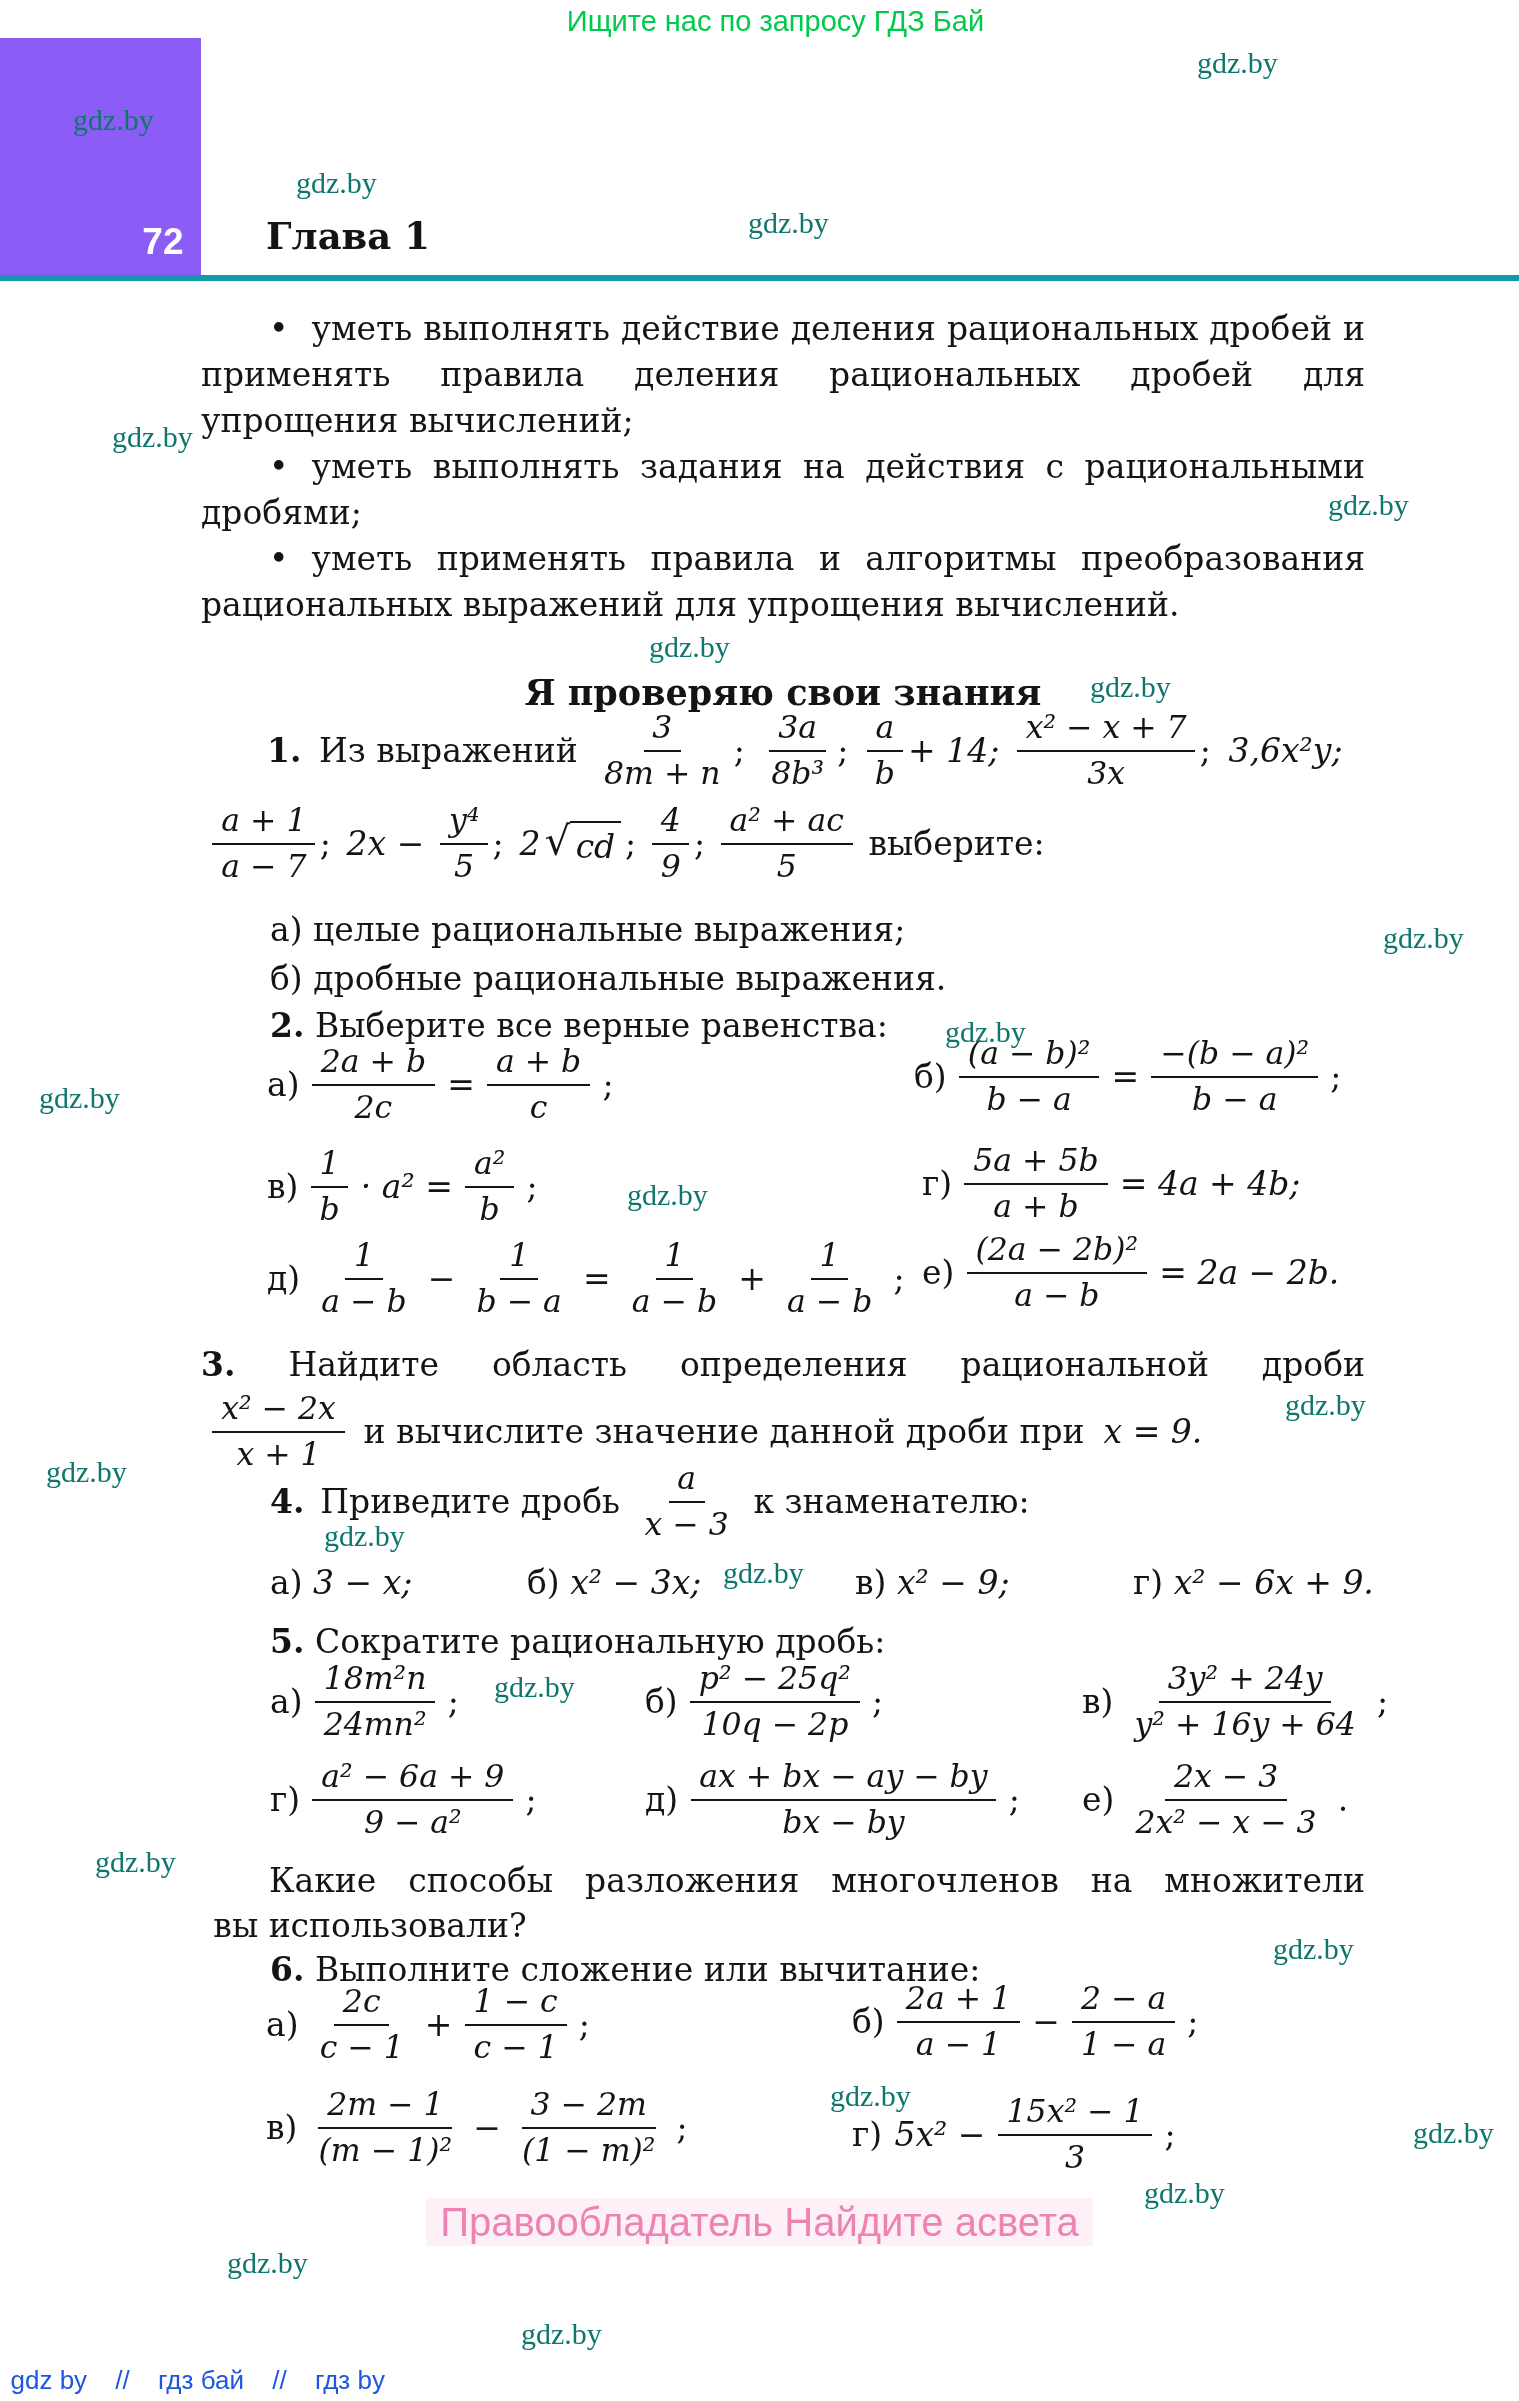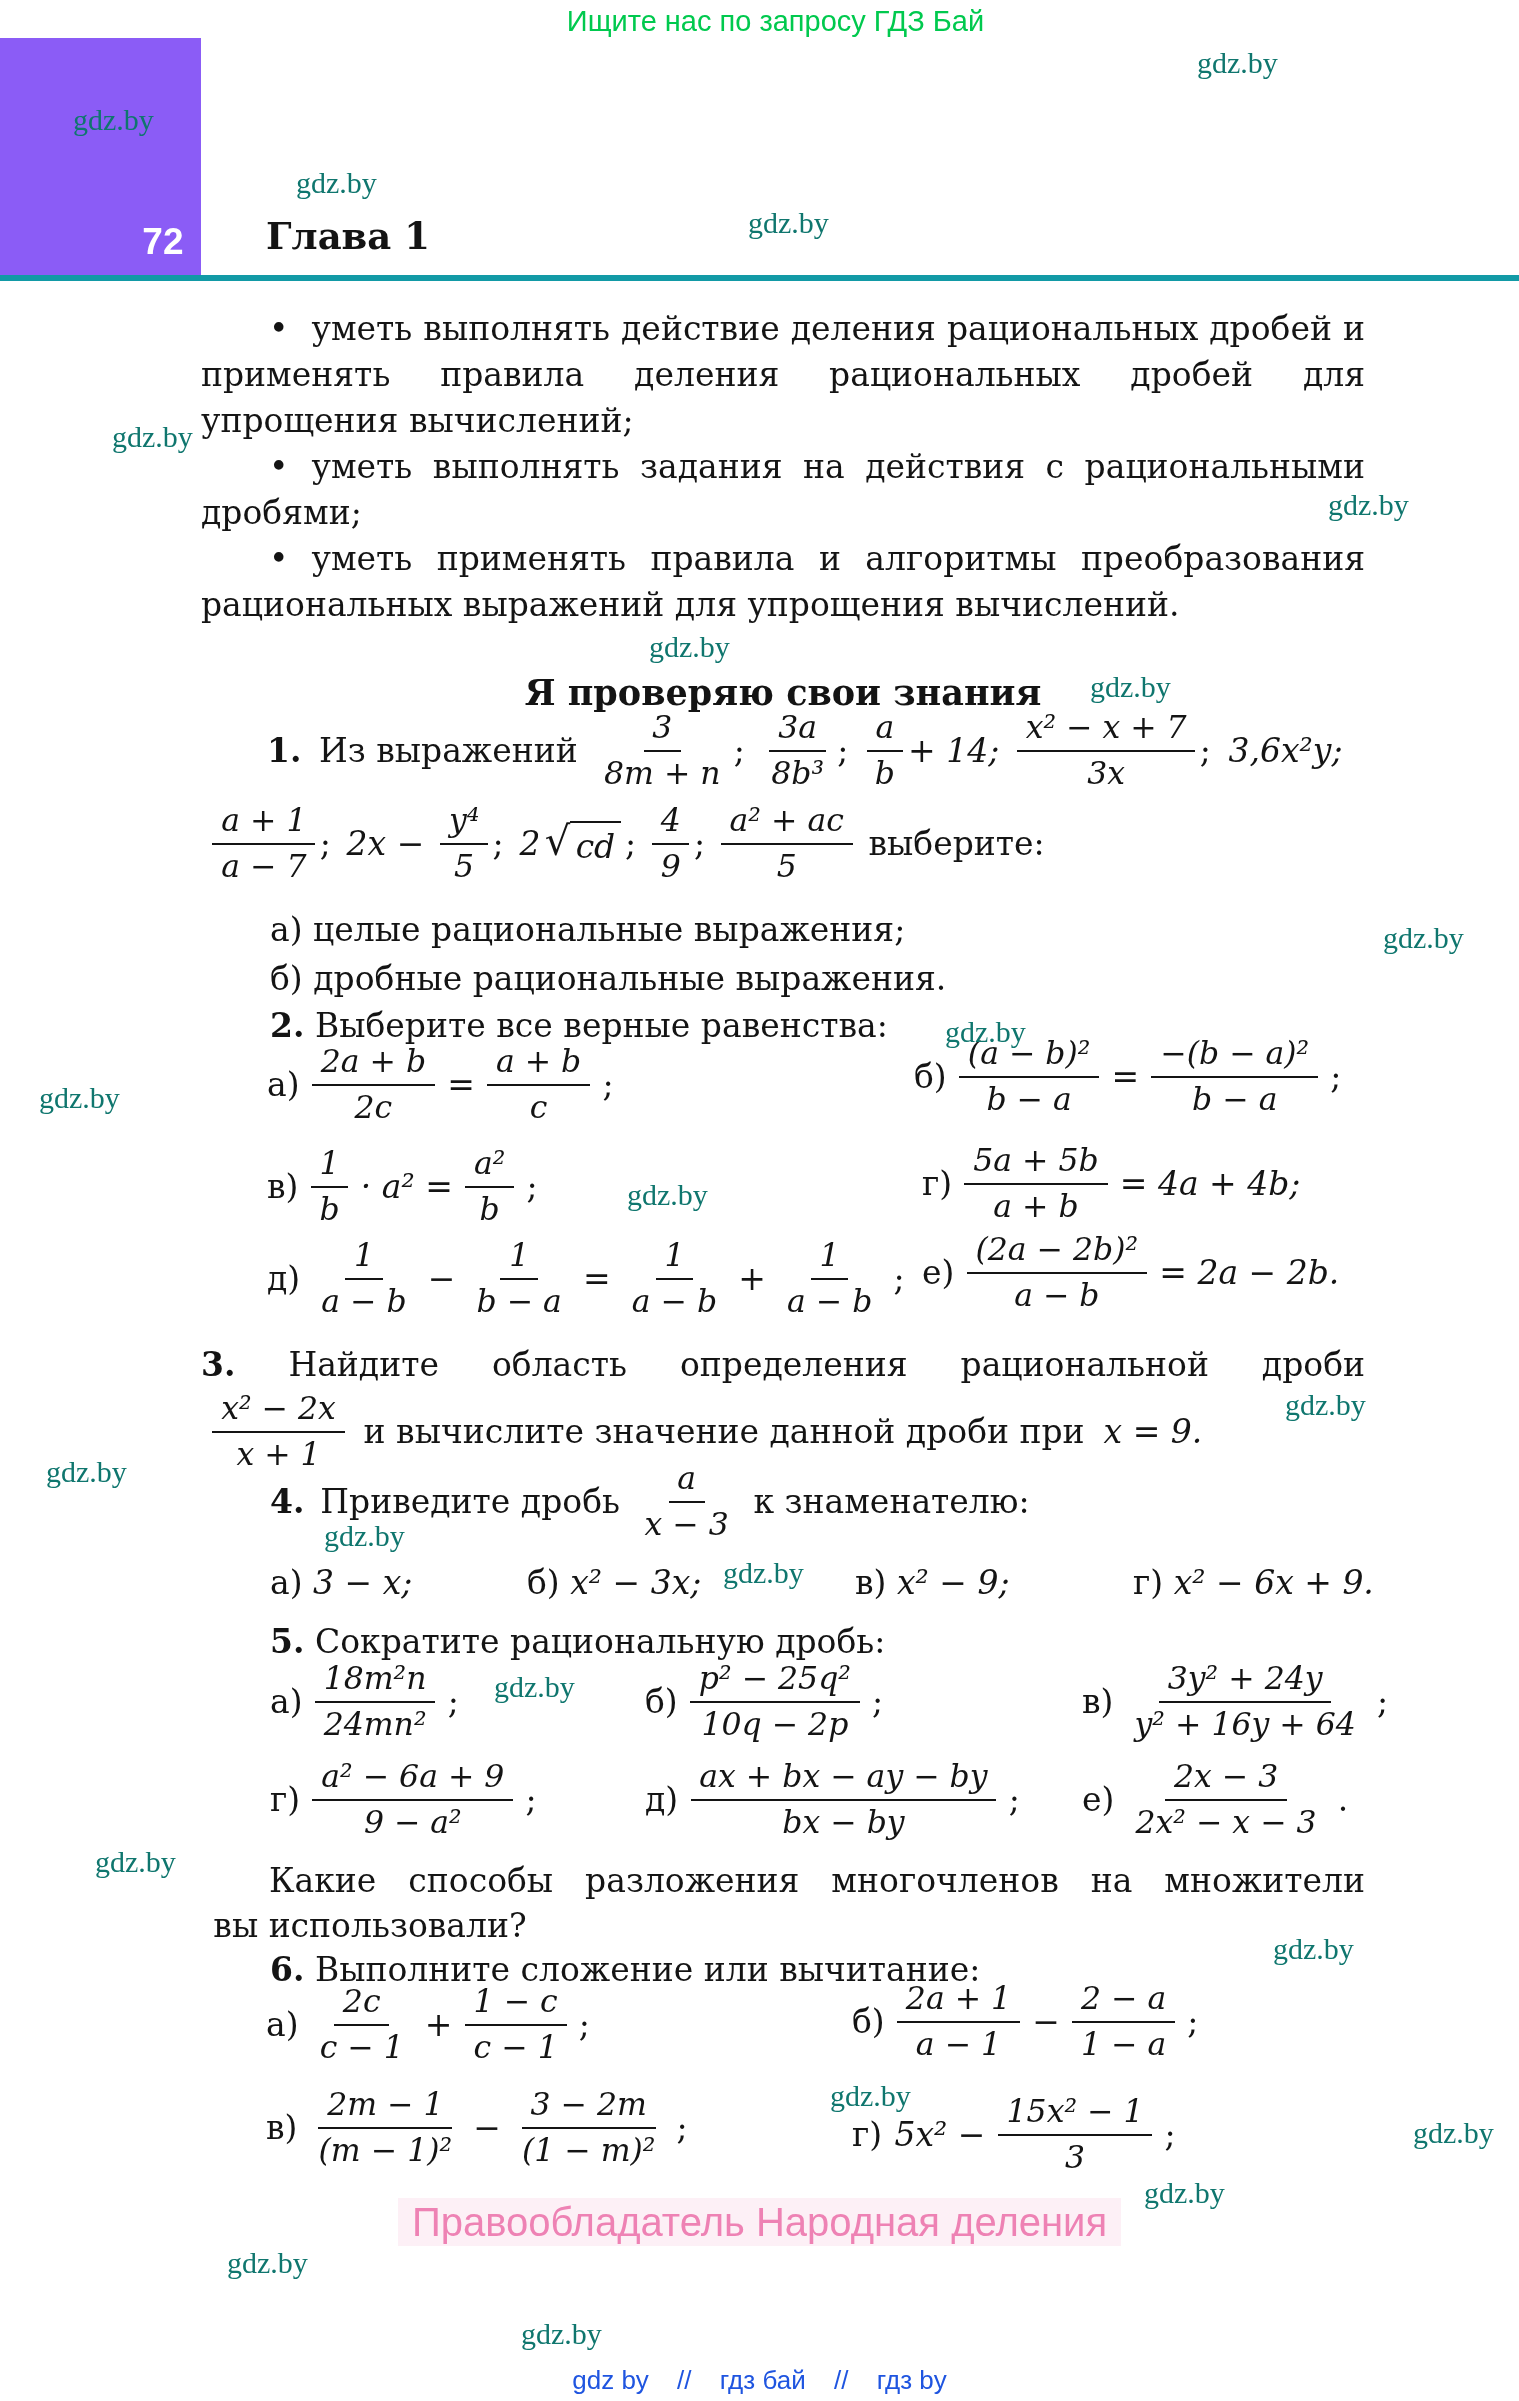--- a/index.html
+++ b/index.html
@@ -29,21 +29,21 @@
   .mi{font-style:italic;}
   .txt{font-style:normal;}
   .pnum{font-weight:bold;}
   .lbl{font-style:normal;}
   .sqrt{display:inline-flex;align-items:flex-start;font-style:italic;}
   .sqrt .sign{font-style:normal;font-size:40px;line-height:1.0;}
   .sqrt .rad{border-top:2.6px solid #141414;padding:3.5px 5.3px 0;}
   .footer-pink{position:absolute;top:2200px;left:0;width:1519px;text-align:center;}
   .footer-pink span{font-family:"Liberation Sans",sans-serif;font-size:40px;color:#ee82b4;
                     background:#fdf0f6;padding:1.8px 14px;}
-  .links{position:absolute;top:2365px;left:0;width:1519px;text-align:center;
+  .links{position:absolute;top:2365px;left:0;width:1519px;text-align:left;
          font-family:"Liberation Sans",sans-serif;font-size:26px;color:#1f55e0;}
   .links span{margin:0 10.5px;}
 </style>
 </head>
 <body>
 
 <div class="page">
 
   <div class="promo">Ищите нас по запросу ГДЗ Бай</div>
 
@@ -353,21 +353,21 @@
       <span class="frac">
           <span class="num">15x² − 1</span>
           <span class="den">3</span>
         </span>
       <span class="txt">;</span>
     </div>
 
   </div>
 
   <div class="footer-pink">
-    <span>Правообладатель Народная деления</span>
+    <span>Правообладатель Найдите асвета</span>
   </div>
 
   <div class="links">
     <span>gdz by</span>
     <span>//</span>
     <span>гдз бай</span>
     <span>//</span>
     <span>гдз by</span>
   </div>
 

